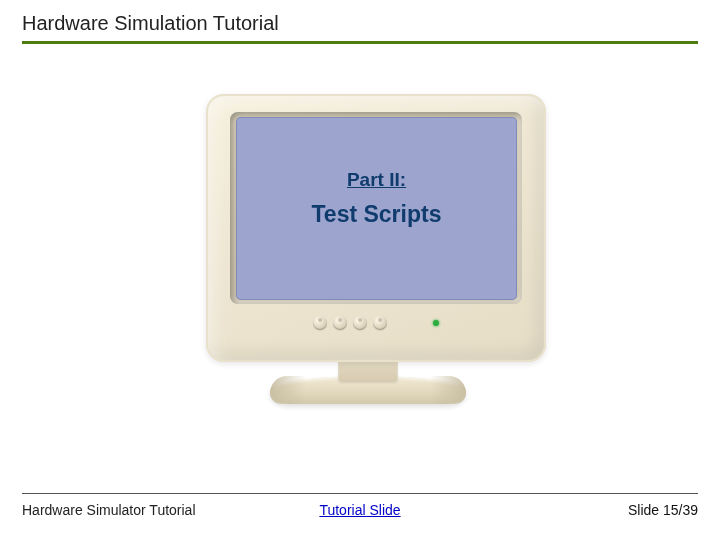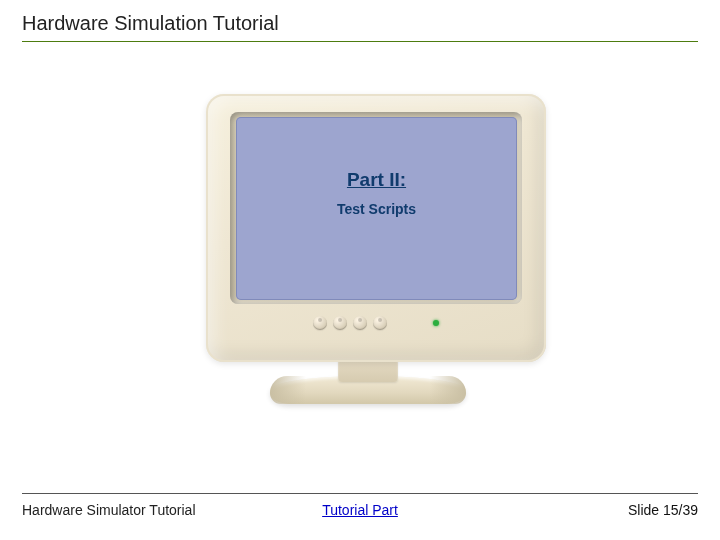--- a/index.html
+++ b/index.html
@@ -17,21 +17,21 @@
   .header {
     position: absolute;
     left: 22px;
     right: 22px;
     top: 12px;
   }
   .header-title {
     font-size: 20px;
     color: #222;
     padding-bottom: 6px;
-    border-bottom: 1px solid #4d7c0f;
+    border-bottom: 3px solid #4d7c0f;
   }
 
   
   .monitor {
     position: absolute;
     left: 198px;
     top: 94px;
     width: 340px;
     height: 300px;
   }
@@ -83,21 +83,21 @@
     color: #103b6d;
   }
 
   .screen .part {
     font-size: 19px;
     font-weight: 700;
     text-decoration: underline;
     margin-bottom: 10px;
   }
   .screen .subtitle {
-    font-size: 14px;
+    font-size: 23px;
     font-weight: 700;
   }
 
   
   .controls {
     position: absolute;
     left: 0;
     width: 100%;
     top: 222px;
     display: flex;
@@ -196,16 +196,16 @@
       <div class="dial"></div>
       <div class="dial"></div>
       <div class="led"></div>
     </div>
   </div>
 </div>
 
 <div class="footer">
   <span class="footer-left">Hardware Simulator Tutorial</span>
   <span class="footer-center">
-    <a href="#">Tutorial Part</a>
+    <a href="#">Tutorial Slide</a>
   </span>
   <span class="footer-right">Slide 15/39</span>
 </div>
 
 </body></html>

